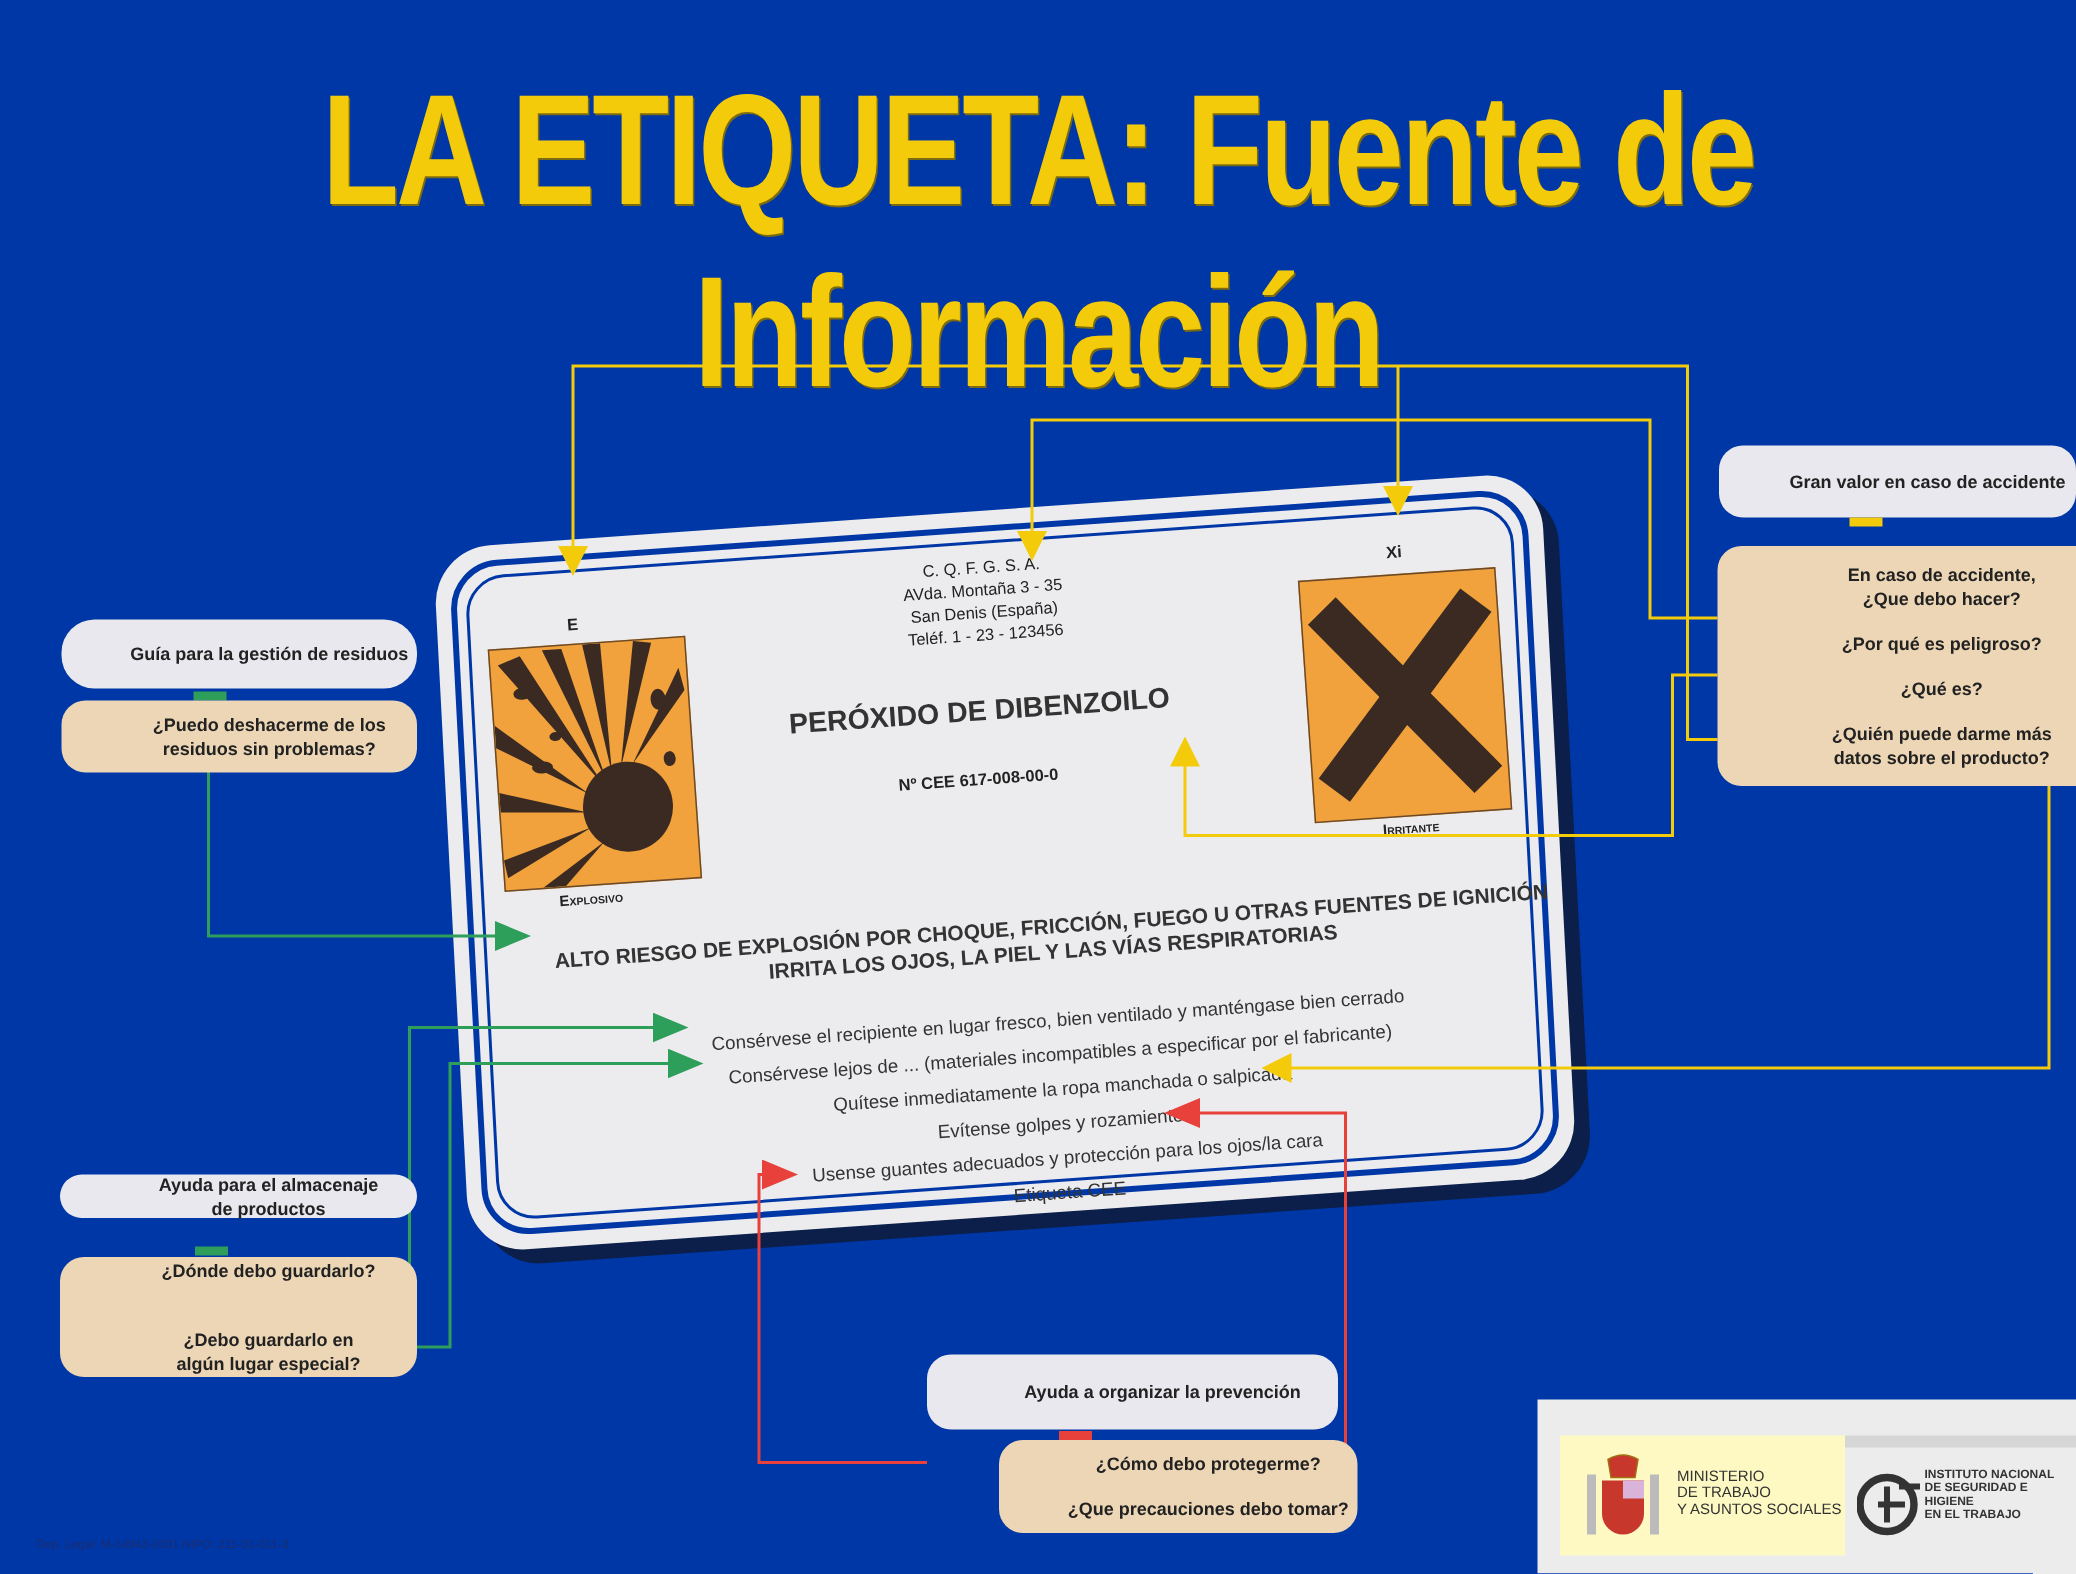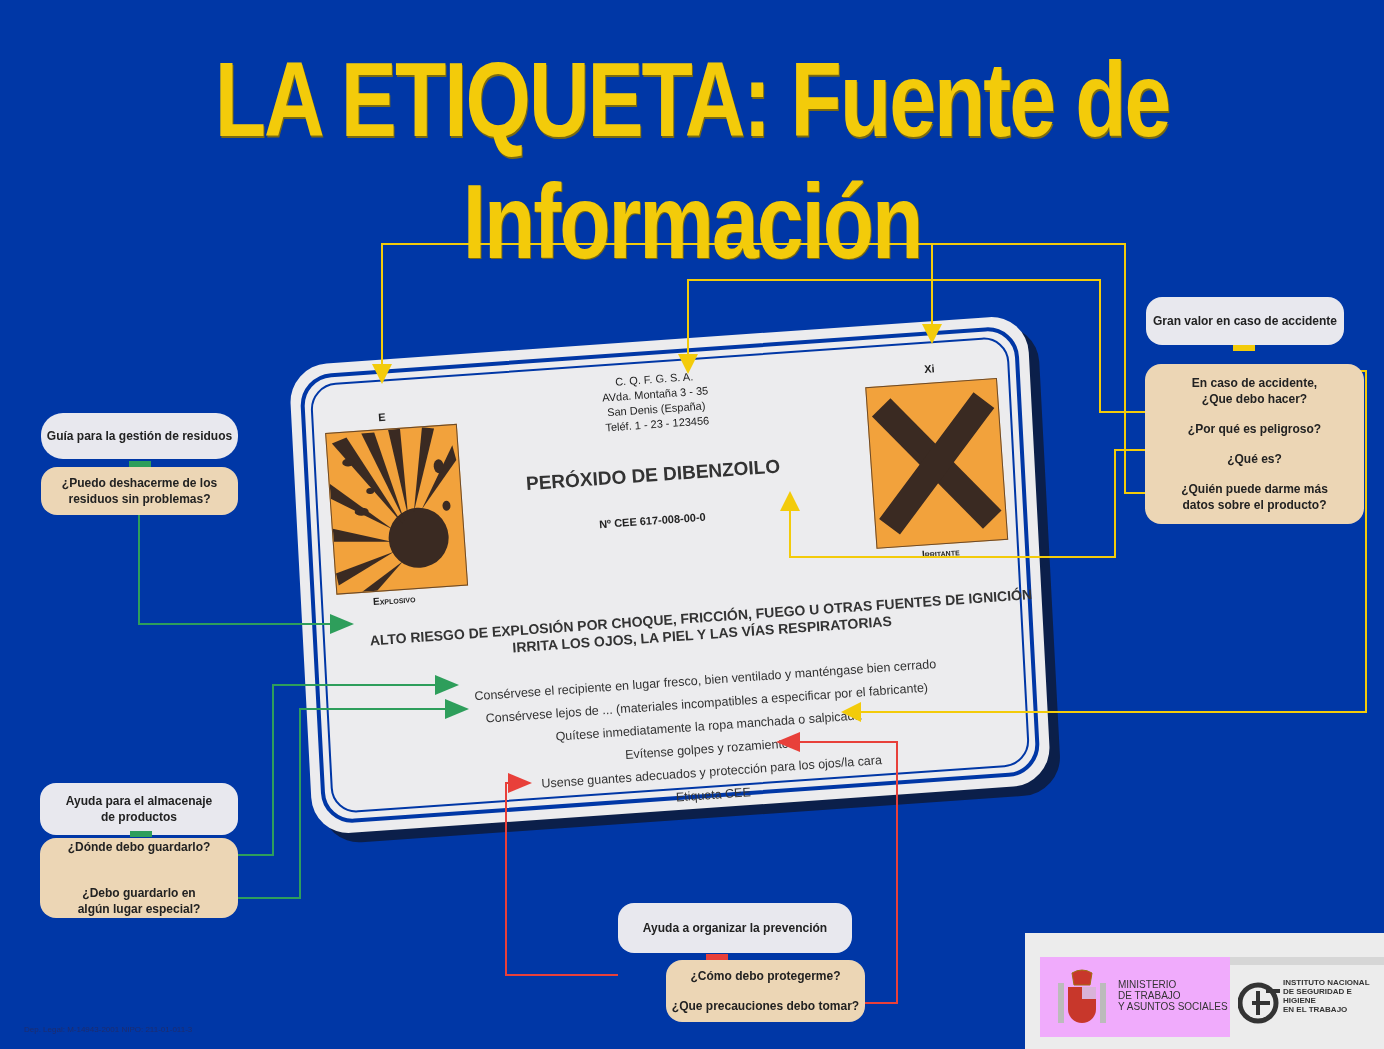--- a/index.html
+++ b/index.html
@@ -6,27 +6,27 @@
   body { width:1384px; height:1049px; background:#0037a6; position:relative; overflow:hidden; font-family:"Liberation Sans", sans-serif; }
   .title { position:absolute; left:0; top:40px; width:1384px; text-align:center; color:#f3cb0a; font-family:"Liberation Sans", sans-serif; font-weight:bold; font-size:84px; letter-spacing:-2px; transform:scaleY(1.25); transform-origin:top center; text-shadow:1px 1px 0 #7a6a10; }
   svg.lines { position:absolute; left:0; top:0; width:1384px; height:1049px; }
   .label-card-wrap { position:absolute; left:300px; top:340px; width:780px; height:530px; }
   .label-card { position:absolute; left:0; top:0; width:740px; height:470px; background:#ececee; border-radius:38px; transform:rotate(-4deg) skewX(-1deg); transform-origin:center; box-shadow:10px 10px 0 #0b1f4a; }
   .label-card .b1 { position:absolute; inset:10px; border:4px solid #0037a6; border-radius:32px; }
   .label-card .b2 { position:absolute; inset:20px; border:2px solid #0037a6; border-radius:26px; }
   .label-content { position:absolute; left:300px; top:340px; width:780px; height:530px; transform:rotate(-4deg); transform-origin:center; }
   .txt { position:absolute; color:#222; white-space:nowrap; }
   .pict { position:absolute; background:#f2a23c; border:1px solid #6b4a2a; }
-  .box { position:absolute; border-radius:16px; text-align:center; font-weight:bold; color:#222; font-size:12px; display:flex; flex-direction:column; justify-content:center; align-items:center; line-height:16px; }
+  .box { position:absolute; border-radius:16px; text-align:center; font-weight:bold; color:#222; font-size:12px; display:flex; flex-direction:column; justify-content:center; align-items:center; line-height:16px;padding-left:40px; }
   .head { background:#e8e8ee; }
   .body { background:#ecd6b5; }
   .gap { height:14px; }
   .conn { position:absolute; width:22px; height:6px; }
   .logo-panel { position:absolute; left:1025px; top:933px; width:359px; height:116px; background:#ececec; }
-  .min-block { position:absolute; left:15px; top:24px; width:190px; height:80px; background:#f0abfc; }
+  .min-block { position:absolute; left:15px; top:24px; width:190px; height:80px; background:#fef9c3; }
   .min-text { position:absolute; left:78px; top:22px; font-size:10px; line-height:11px; color:#333; }
   .insht-text { position:absolute; left:258px; top:45px; font-size:8px; line-height:9px; font-weight:bold; color:#333; }
   .legal { position:absolute; left:24px; top:1025px; font-size:8px; color:#1d2c6e; }
 </style>
 </head>
 <body>
 
 <div class="title">LA ETIQUETA: Fuente de Información</div>
 
 <div class="label-card-wrap">
@@ -129,21 +129,21 @@
 </svg>
 
 <div class="box head" style="left:41px;top:413px;width:197px;height:46px;border-radius:22px;">
   <span>Guía para la gestión de residuos</span>
 </div>
 <div class="conn" style="left:129px;top:461px;background:#2e9e5b;"></div>
 <div class="box body" style="left:41px;top:467px;width:197px;height:48px;">
   <span style="width:160px;">¿Puedo deshacerme de los residuos sin problemas?</span>
 </div>
 
-<div class="box head" style="left:40px;top:783px;width:198px;height:52px;">
+<div class="box head" style="left:40px;top:783px;width:198px;height:29px;">
   <span style="width:160px;">Ayuda para el almacenaje de productos</span>
 </div>
 <div class="conn" style="left:130px;top:831px;background:#2e9e5b;"></div>
 <div class="box body" style="left:40px;top:838px;width:198px;height:80px;">
   <span>¿Dónde debo guardarlo?</span>
   <span class="gap"></span>
   <span style="width:130px;margin-top:16px;">¿Debo guardarlo en algún lugar especial?</span>
 </div>
 
 <div class="box head" style="left:618px;top:903px;width:234px;height:50px;">

